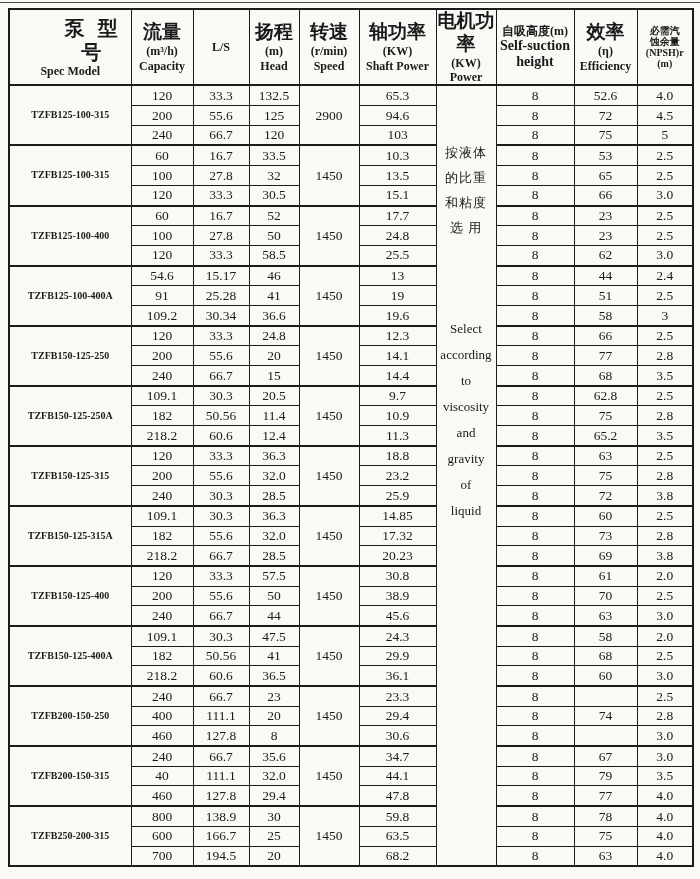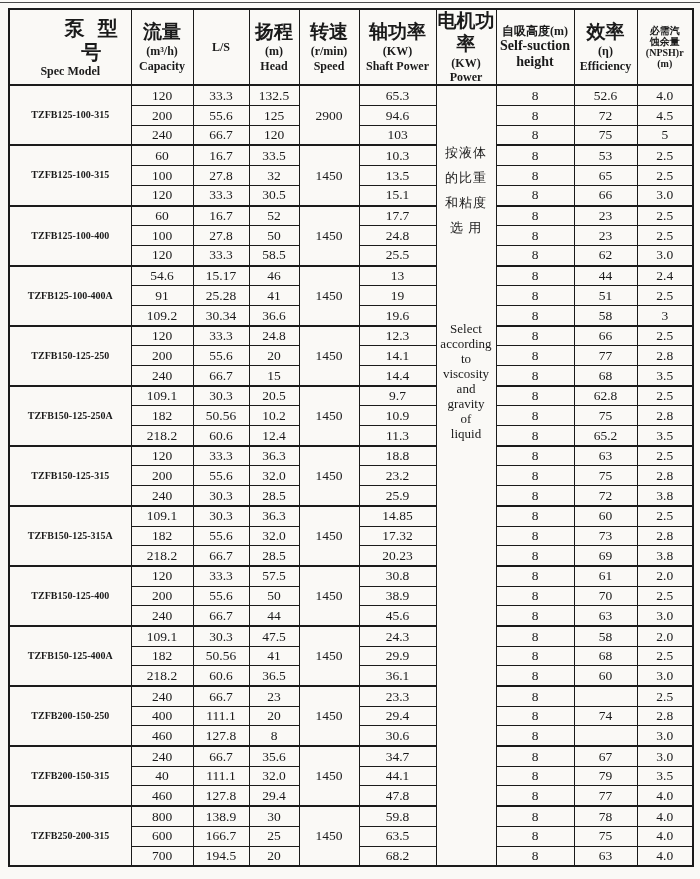--- a/index.html
+++ b/index.html
@@ -52,21 +52,21 @@
   .spec tbody td.model-cell { font-size: 10px; font-weight: bold; }
   .spec tbody tr.group-start td { border-top-width: 2px; }
   td.power-cell { vertical-align: top; }
   .power-note {
     display: flex;
     flex-direction: column;
     align-items: center;
   }
   .pn-cn { font-size: 13px; margin-top: 12px; letter-spacing: 1px; }
   .pn-cn:first-child { margin-top: 60px; }
-  .pn-en { font-size: 13px; margin-top: 2px; letter-spacing: 0; }
+  .pn-en { font-size: 13px; margin-top: 13px; letter-spacing: 0; }
   .pn-en.first-en { margin-top: 88px; }
   .footnote {
     margin: 10px 0 0 8px;
     font-size: 13.5px;
     line-height: 1.6;
   }
 </style>
 </head>
 <body>
 
@@ -306,21 +306,21 @@
         <td>20.5</td>
         <td rowspan="3">1450</td>
         <td>9.7</td>
         <td>8</td>
         <td>62.8</td>
         <td>2.5</td>
       </tr>
       <tr>
         <td>182</td>
         <td>50.56</td>
-        <td>10.2</td>
+        <td>11.4</td>
         <td>10.9</td>
         <td>8</td>
         <td>75</td>
         <td>2.8</td>
       </tr>
       <tr>
         <td>218.2</td>
         <td>60.6</td>
         <td>12.4</td>
         <td>11.3</td>

